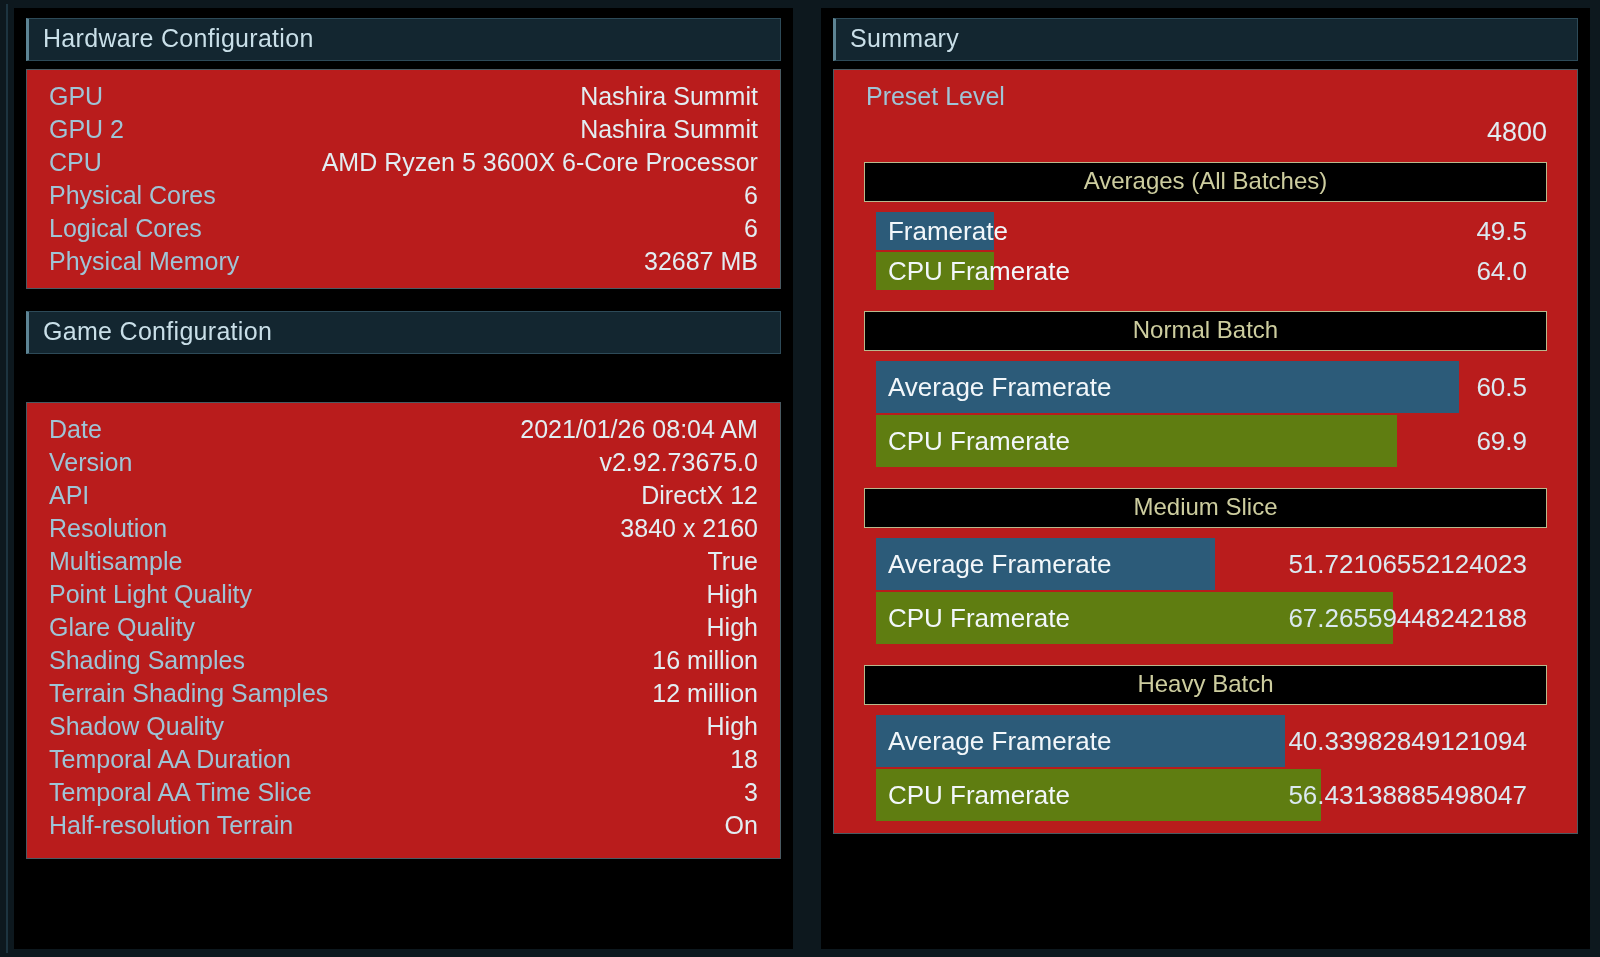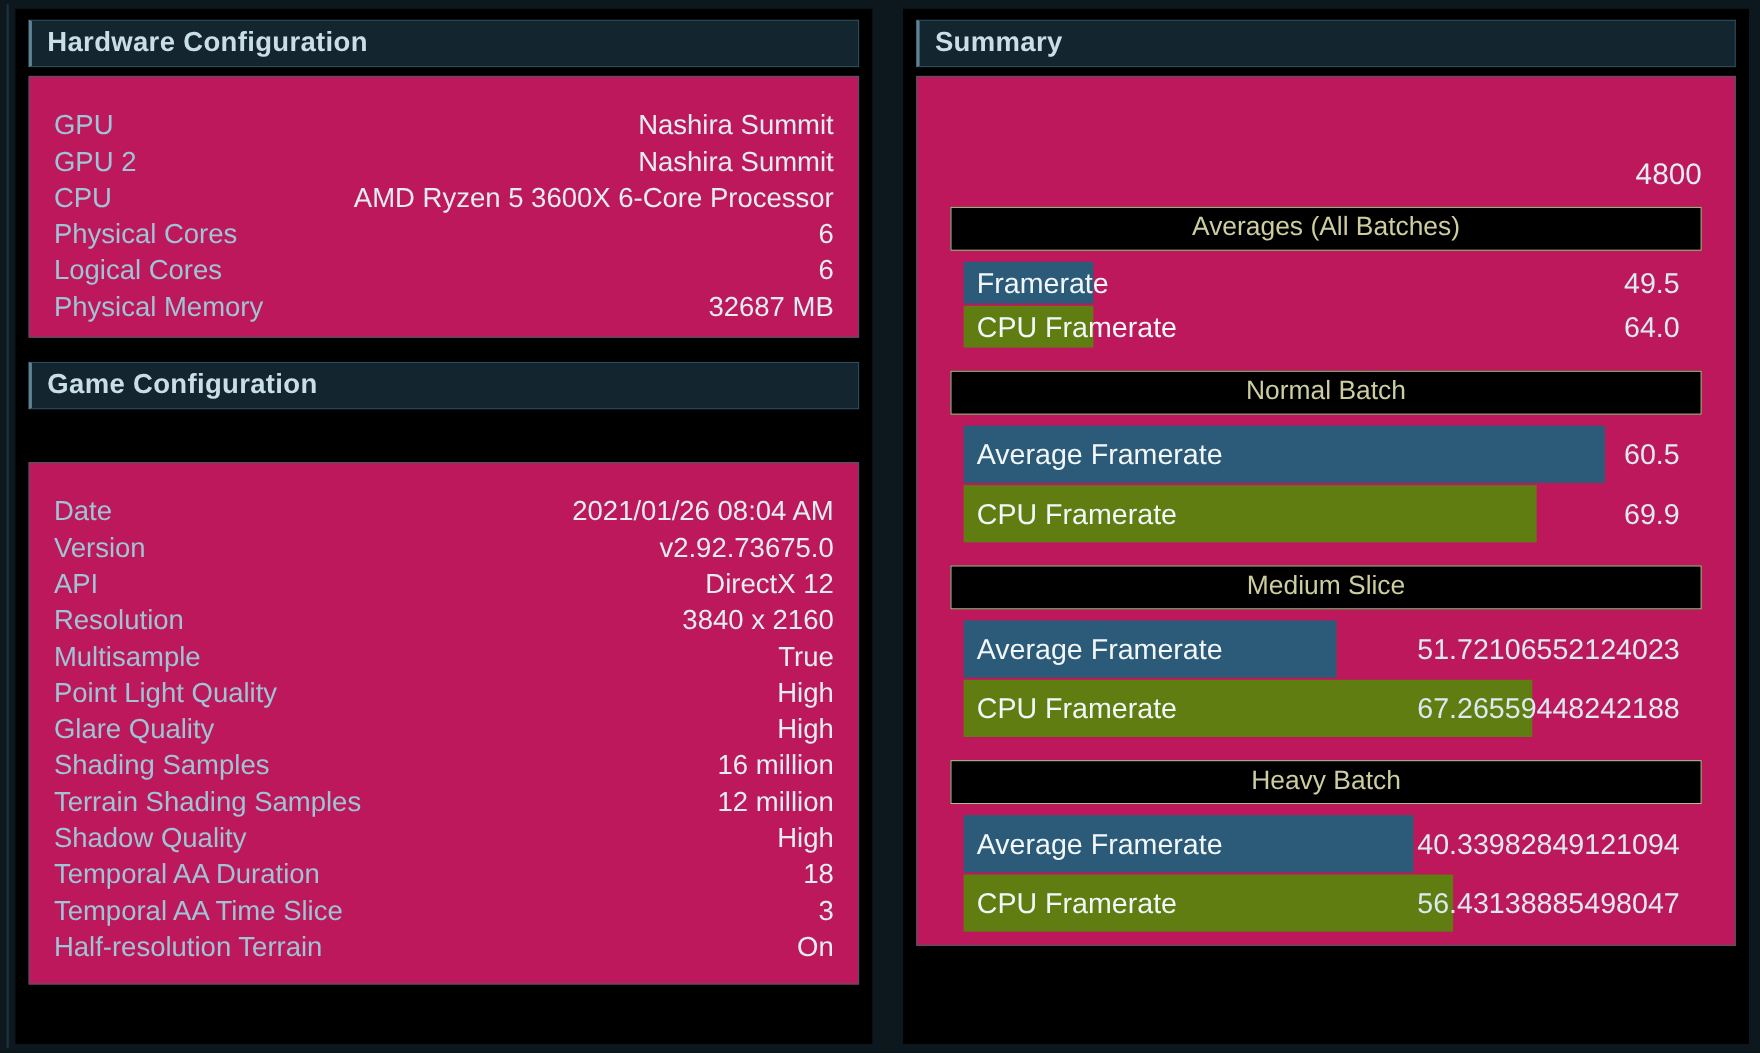--- a/index.html
+++ b/index.html
@@ -45,29 +45,29 @@
   .section-header {
     position: relative;
     background: #132630;
     border: 1px solid #2d4a58;
     border-left: 3px solid #5d8494;
     color: #c9dfe8;
     font-size: 25px;
     letter-spacing: 0.3px;
     padding: 7px 14px 9px 14px;
     line-height: 1;
-    font-weight: 700;
+    font-weight: 400;
   }
 
   
   .content-box {
     border: 1px solid #4a5a62;
     border-top: 1px solid #4a5a62;
-    background: #be185d;
-    padding: 28px 22px 10px 22px;
+    background: #b91c1c;
+    padding: 10px 22px 10px 22px;
     margin-top: 8px;
   }
   .content-box.flush { padding-bottom: 16px; margin-top: 48px; }
 
   
   .kv-row {
     display: flex;
     align-items: baseline;
     justify-content: space-between;
     padding: 2px 0 3px 0;
@@ -95,21 +95,20 @@
     font-size: 25px;
     padding: 2px 0 0 10px;
     line-height: 1.15;
   }
   .preset-value {
     color: #e2edf2;
     font-size: 27px;
     text-align: right;
     padding: 6px 8px 0 0;
     line-height: 1.15;
-    margin-top: 39px;
   }
 
   
   .batch-title {
     border: 1px solid #b9b98d;
     background: #000000;
     color: #cdcd9f;
     font-size: 24px;
     text-align: center;
     padding: 6px 0 8px 0;
@@ -254,20 +253,21 @@
       </div>
     </div>
   </div>
 
   <div class="panel panel-right">
 
     <div class="section-header">Summary</div>
 
     <div class="content-box">
 
+      <div class="preset-label">Preset Level</div>
       <div class="preset-value">4800</div>
 
       <div class="batch-title first">Averages (All Batches)</div>
       <div class="bar-group">
         <div class="bar-row compact">
           <div class="bar-fill blue"></div>
           <span class="bar-label">Framerate</span>
           <span class="bar-value">49.5</span>
         </div>
         <div class="bar-row compact">

